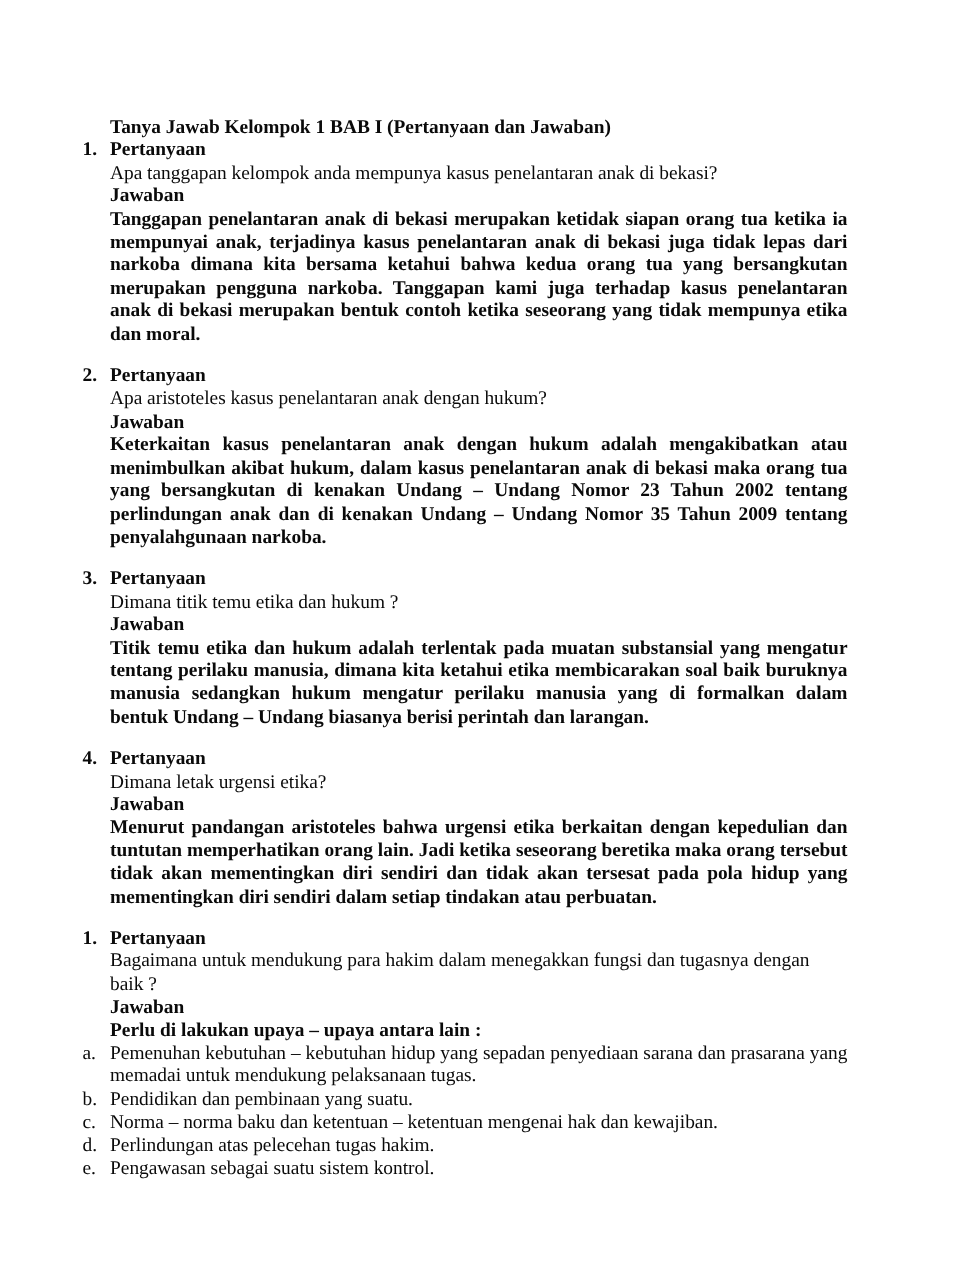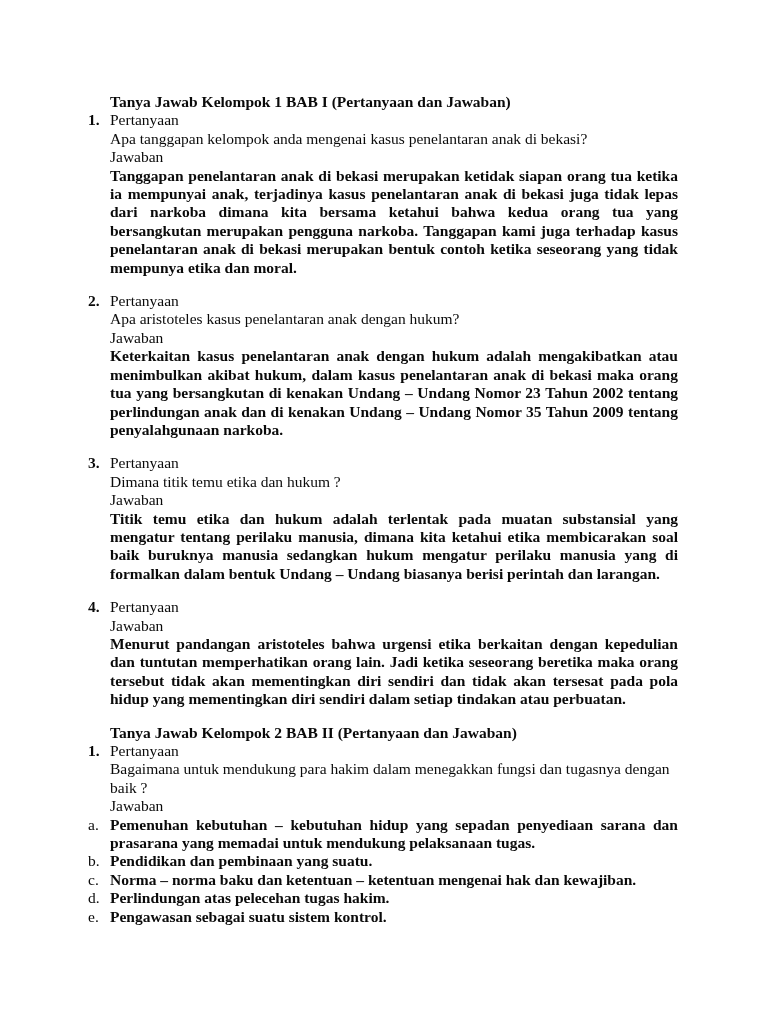--- a/index.html
+++ b/index.html
@@ -10,21 +10,21 @@
   .page {
     position: relative;
     width: 768px;
     height: 1024px;
     background: #ffffff;
     color: #0a0a0a;
     font-family: "Liberation Serif", "DejaVu Serif", serif;
     font-size: 15.5px;
     line-height: 18.4px;
     box-sizing: border-box;
-    padding: 93px 90px 0 88px;
+    padding: 93px 90px 0 66px;
     overflow: hidden;
   }
   .group-title {
     font-weight: 700;
     margin-left: 22px;
     white-space: nowrap;
   }
   .group + .group {
     margin-top: 15px;
   }
@@ -41,57 +41,56 @@
   .num {
     width: 22px;
     flex-shrink: 0;
     font-weight: 700;
   }
   .body {
     flex: 1;
     min-width: 0;
   }
   .q-label, .a-label {
-    font-weight: 400;
+    font-weight: 700;
   }
   .answer {
     text-align: justify;
     font-weight: bold;
   }
   .sub-list {
     margin-left: -22px;
   }
   .sub-item {
     display: flex;
     align-items: flex-start;
   }
   .letter {
     width: 22px;
     flex-shrink: 0;
   }
   .sub-text {
     flex: 1;
     min-width: 0;
     text-align: justify;
-    font-weight: bold;
   }
 </style>
 </head>
 <body>
 
 <div class="page">
 
   <div class="group">
     <div class="group-title">Tanya Jawab Kelompok 1 BAB I (Pertanyaan dan Jawaban)</div>
 
     <div class="qa-item">
       <span class="num">1.</span>
       <div class="body">
         <div class="q-label">Pertanyaan</div>
-        <div class="question">Apa tanggapan kelompok anda mengenai kasus penelantaran anak di bekasi?</div>
+        <div class="question">Apa tanggapan kelompok anda mempunya kasus penelantaran anak di bekasi?</div>
         <div class="a-label">Jawaban</div>
         <div class="answer">Tanggapan penelantaran anak di bekasi merupakan ketidak siapan orang tua ketika ia mempunyai anak, terjadinya kasus penelantaran anak di bekasi juga tidak lepas dari narkoba dimana kita bersama ketahui bahwa kedua orang tua yang bersangkutan merupakan pengguna narkoba. Tanggapan kami juga terhadap kasus penelantaran anak di bekasi merupakan bentuk contoh ketika seseorang yang tidak mempunya etika dan moral.</div>
       </div>
     </div>
 
     <div class="qa-item">
       <span class="num">2.</span>
       <div class="body">
         <div class="q-label">Pertanyaan</div>
         <div class="question">Apa aristoteles kasus penelantaran anak dengan hukum?</div>
@@ -107,35 +106,36 @@
         <div class="question">Dimana titik temu etika dan hukum ?</div>
         <div class="a-label">Jawaban</div>
         <div class="answer">Titik temu etika dan hukum adalah terlentak pada muatan substansial yang mengatur tentang perilaku manusia, dimana kita ketahui etika membicarakan soal baik buruknya manusia sedangkan hukum mengatur perilaku manusia yang di formalkan dalam bentuk  Undang – Undang biasanya berisi perintah dan larangan.</div>
       </div>
     </div>
 
     <div class="qa-item">
       <span class="num">4.</span>
       <div class="body">
         <div class="q-label">Pertanyaan</div>
+        <div class="question">Dimana letak urgensi etika?</div>
         <div class="a-label">Jawaban</div>
         <div class="answer">Menurut pandangan aristoteles bahwa urgensi etika berkaitan dengan kepedulian dan tuntutan memperhatikan orang lain. Jadi ketika seseorang beretika maka orang tersebut tidak akan mementingkan diri sendiri dan tidak akan tersesat pada pola hidup yang mementingkan diri sendiri dalam setiap tindakan atau perbuatan.</div>
       </div>
     </div>
   </div>
 
   <div class="group">
-    <div class="group-title">Tanya Jawab Kelompok 2 BAB II (Pertanyaan dan Jawaban)</div>
 
     <div class="qa-item">
       <span class="num">1.</span>
       <div class="body">
         <div class="q-label">Pertanyaan</div>
         <div class="question">Bagaimana untuk mendukung para hakim dalam menegakkan fungsi dan tugasnya dengan baik ?</div>
         <div class="a-label">Jawaban</div>
+        <div class="answer">Perlu di lakukan upaya – upaya antara lain :</div>
 
         <div class="sub-list">
           <div class="sub-item">
             <span class="letter">a.</span>
             <div class="sub-text">Pemenuhan kebutuhan – kebutuhan hidup yang sepadan penyediaan sarana dan prasarana yang memadai untuk mendukung pelaksanaan tugas.</div>
           </div>
           <div class="sub-item">
             <span class="letter">b.</span>
             <div class="sub-text">Pendidikan dan pembinaan yang suatu.</div>
           </div>

